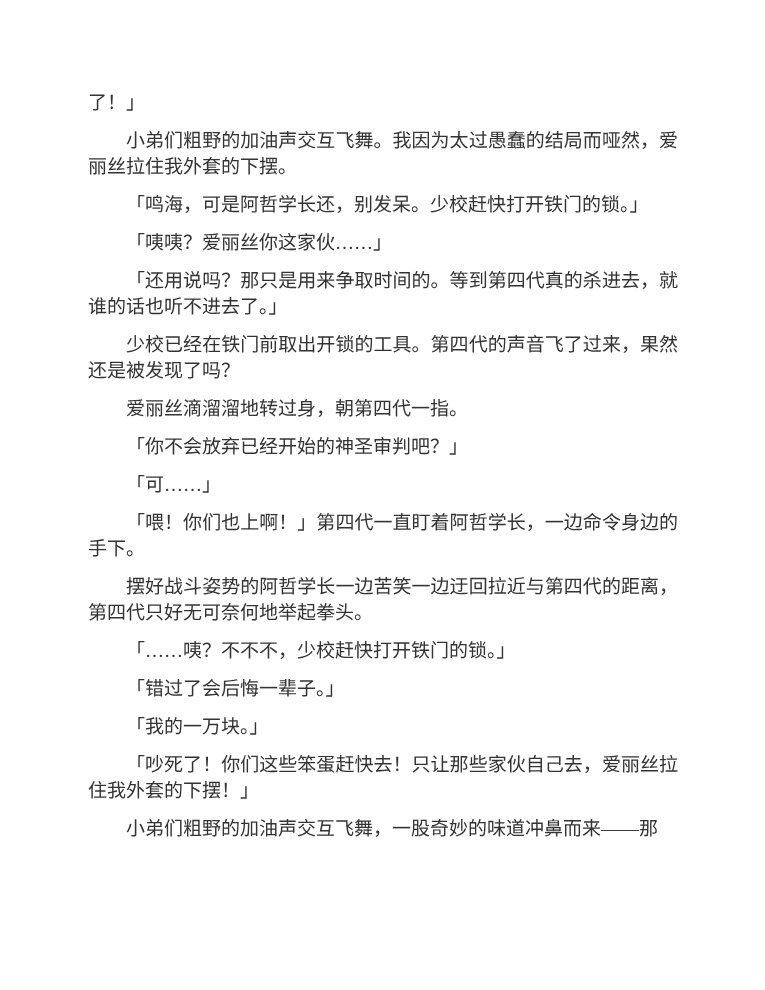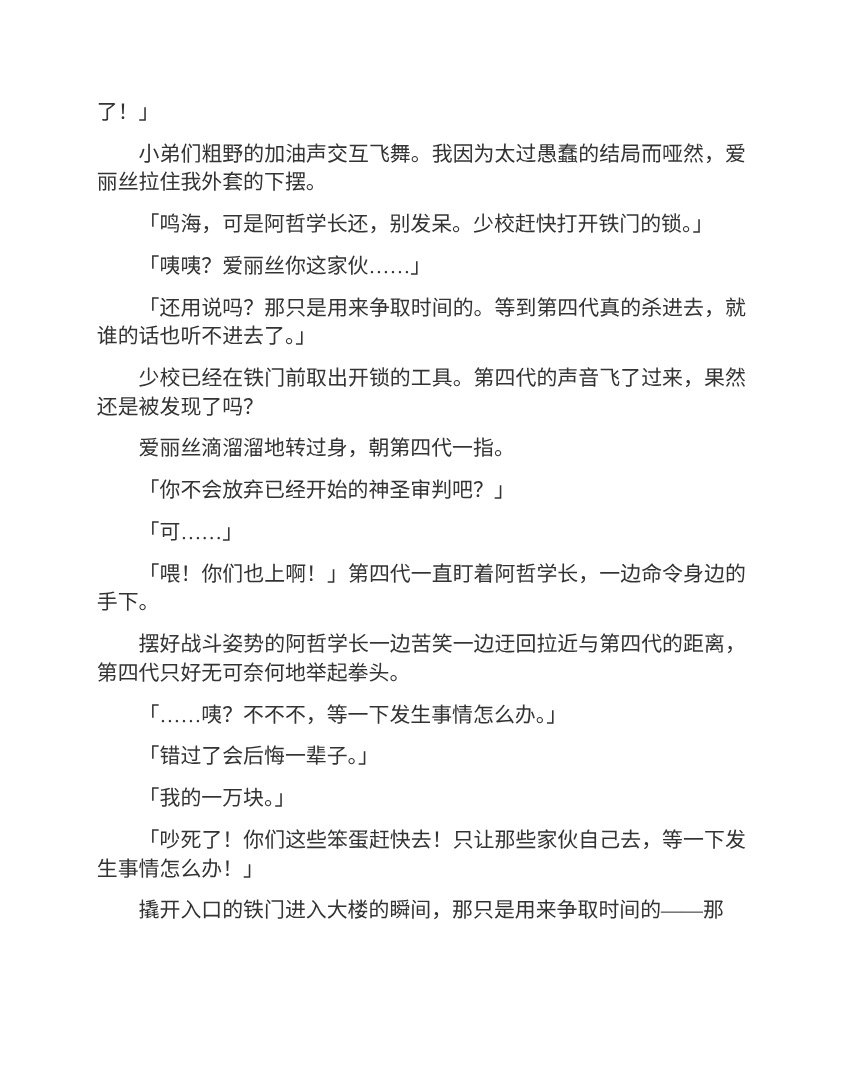--- a/index.html
+++ b/index.html
@@ -44,18 +44,18 @@
   <p class="para">小弟们粗野的加油声交互飞舞。我因为太过愚蠢的结局而哑然，爱丽丝拉住我外套的下摆。</p>
   <p class="para">「鸣海，可是阿哲学长还，别发呆。少校赶快打开铁门的锁。」</p>
   <p class="para">「咦咦？爱丽丝你这家伙……」</p>
   <p class="para">「还用说吗？那只是用来争取时间的。等到第四代真的杀进去，就谁的话也听不进去了。」</p>
   <p class="para">少校已经在铁门前取出开锁的工具。第四代的声音飞了过来，果然还是被发现了吗？</p>
   <p class="para">爱丽丝滴溜溜地转过身，朝第四代一指。</p>
   <p class="para">「你不会放弃已经开始的神圣审判吧？」</p>
   <p class="para">「可……」</p>
   <p class="para">「喂！你们也上啊！」第四代一直盯着阿哲学长，一边命令身边的手下。</p>
   <p class="para">摆好战斗姿势的阿哲学长一边苦笑一边迂回拉近与第四代的距离，第四代只好无可奈何地举起拳头。</p>
-  <p class="para">「……咦？不不不，等一下发生事情怎么办。」</p>
+  <p class="para">「……咦？不不不，少校赶快打开铁门的锁。」</p>
   <p class="para">「错过了会后悔一辈子。」</p>
   <p class="para">「我的一万块。」</p>
-  <p class="para">「吵死了！你们这些笨蛋赶快去！只让那些家伙自己去，等一下发生事情怎么办！」</p>
-  <p class="para">撬开入口的铁门进入大楼的瞬间，那只是用来争取时间的——那</p>
+  <p class="para">「吵死了！你们这些笨蛋赶快去！只让那些家伙自己去，爱丽丝拉住我外套的下摆！」</p>
+  <p class="para">小弟们粗野的加油声交互飞舞，一股奇妙的味道冲鼻而来——那</p>
 </div>
 
 </body></html>

